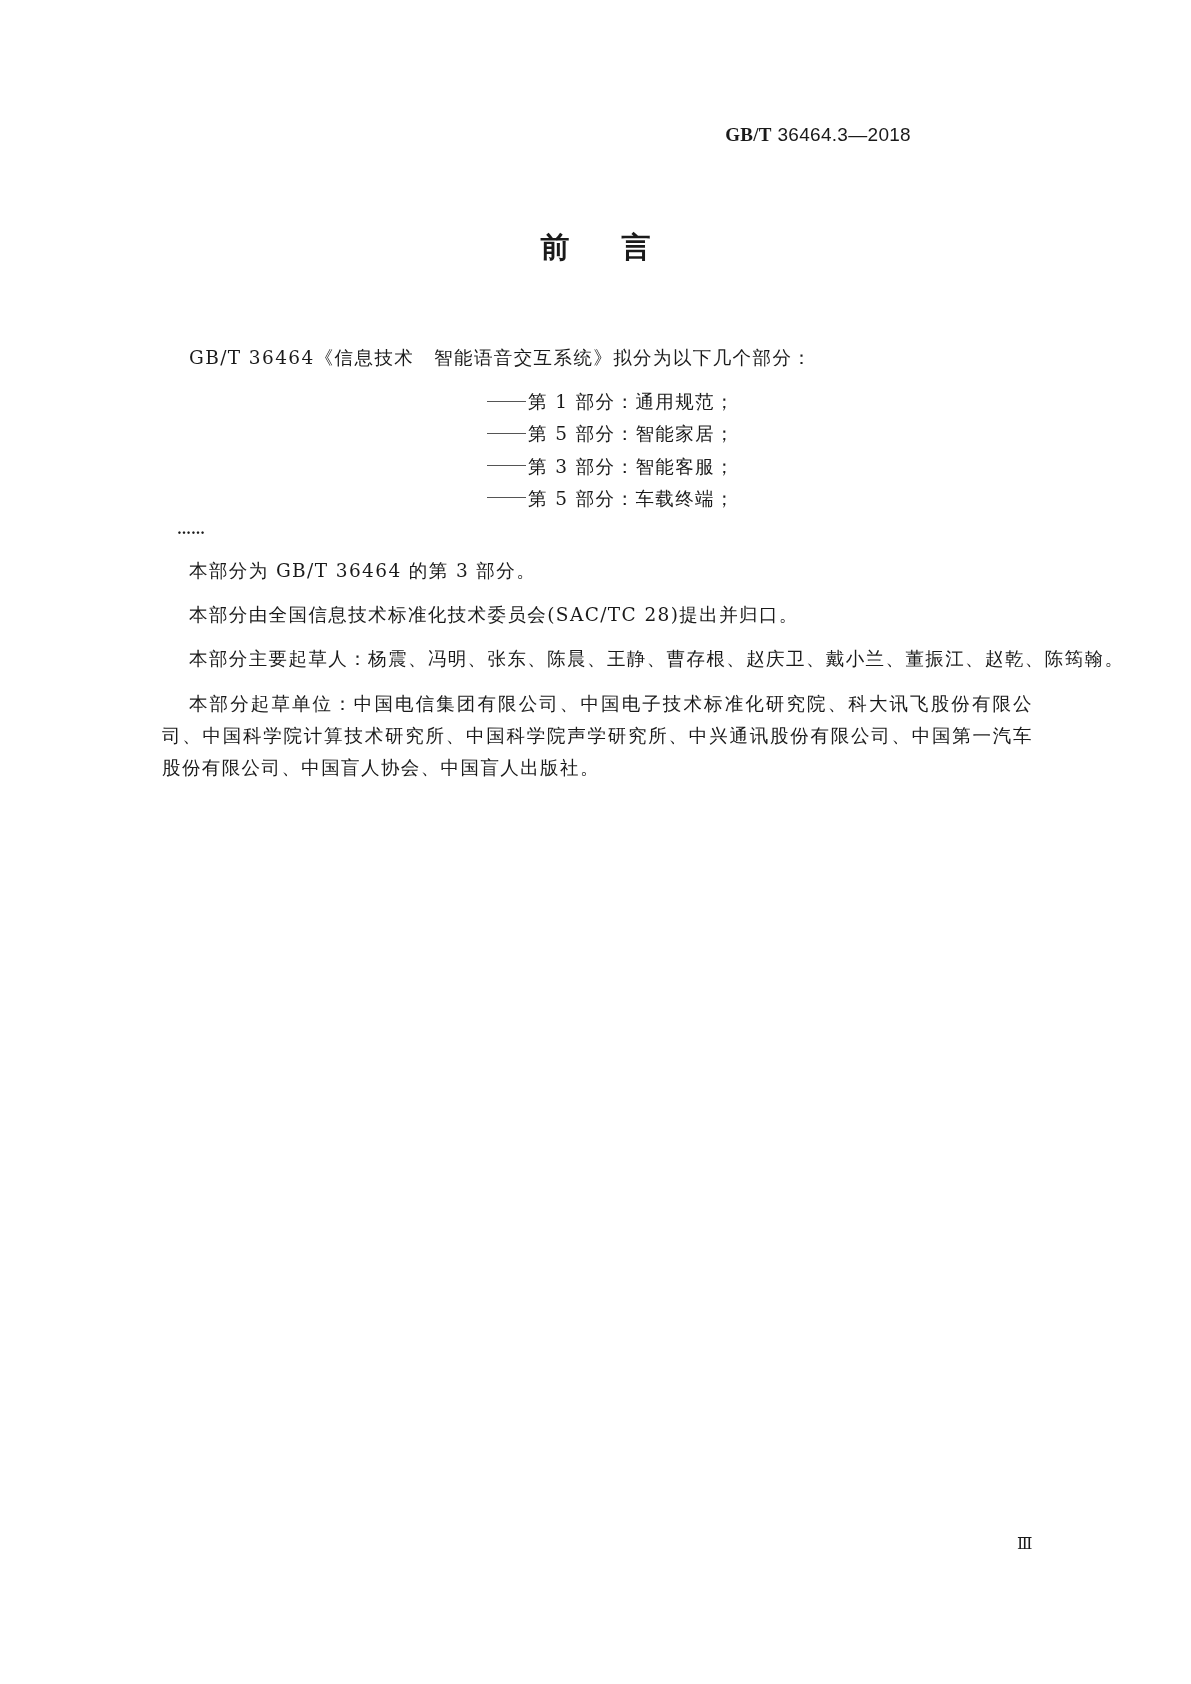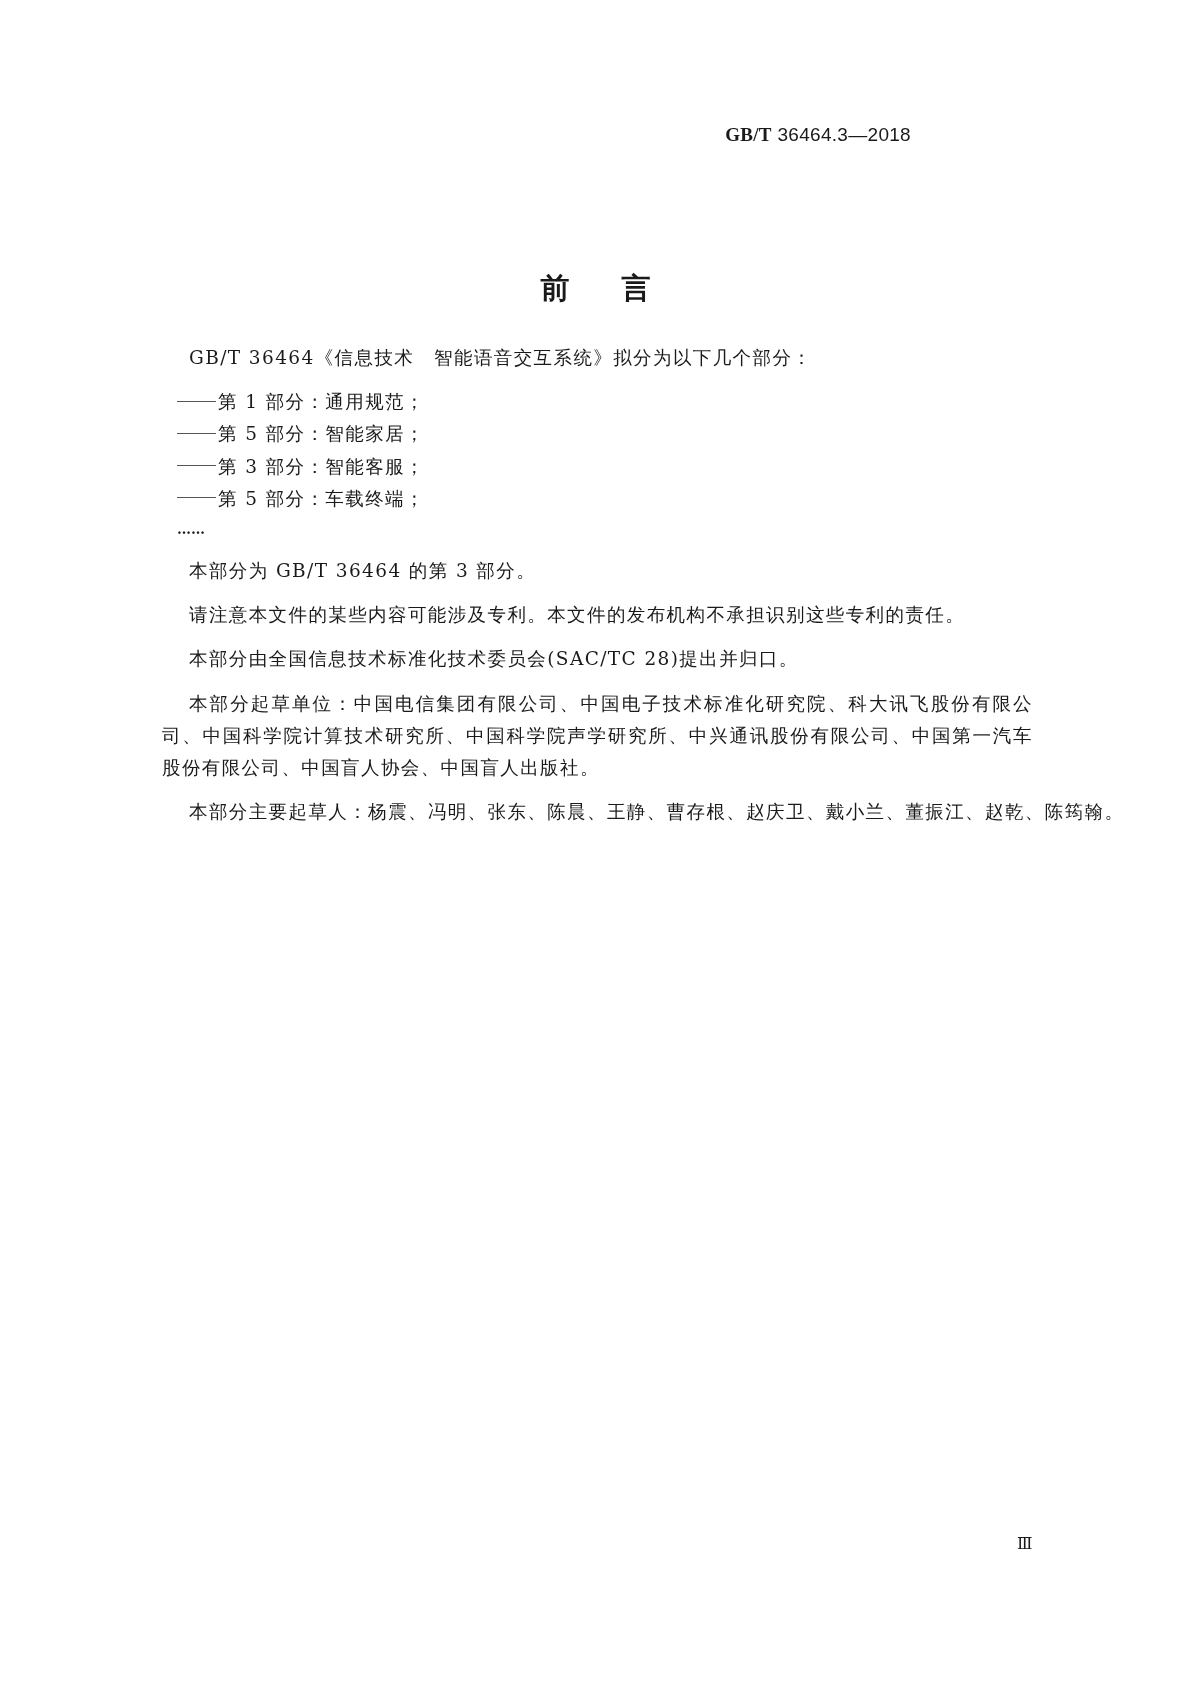--- a/index.html
+++ b/index.html
@@ -40,21 +40,20 @@
       top: 228px;
       left: 0;
       width: 1191px;
       text-align: center;
       font-size: 29px;
       font-weight: bold;
       font-family: "DejaVu Sans", sans-serif;
       letter-spacing: 52px;
       text-indent: 52px;
       white-space: nowrap;
-      margin-top: 41px;
     }
     .body {
       position: absolute;
       top: 330px;
       left: 150px;
       width: 895px;
       font-size: 18.5px;
       line-height: 32.2px;
     }
     .para {
@@ -66,20 +65,21 @@
       white-space: normal;
     }
     .para.nowrap {
       white-space: nowrap;
     }
     .dash-item {
       margin: 0;
       padding-left: 27px;
       white-space: nowrap;
       letter-spacing: 1.4px;
+      text-align: center;
     }
     .dash {
       display: inline-block;
       width: 39px;
       height: 1px;
       background: #555;
       vertical-align: middle;
       margin-right: 2px;
       position: relative;
       top: -2px;
@@ -125,21 +125,20 @@
     <p class="dash-item">
       <span class="dash"></span><span>第 3 部分：智能客服；</span>
     </p>
     <p class="dash-item">
       <span class="dash"></span><span>第 5 部分：车载终端；</span>
     </p>
 
     <p class="ellipsis">……</p>
 
     <p class="para nowrap">本部分为 GB/T 36464 的第 3 部分。</p>
-    <p class="para nowrap">请注意本文件的某些内容可能涉及专利。本文件的发布机构不承担识别这些专利的责任。</p>
     <p class="para nowrap">本部分由全国信息技术标准化技术委员会(SAC/TC 28)提出并归口。</p>
+    <p class="para nowrap">本部分主要起草人：杨震、冯明、张东、陈晨、王静、曹存根、赵庆卫、戴小兰、董振江、赵乾、陈筠翰。</p>
     <p class="para">本部分起草单位：中国电信集团有限公司、中国电子技术标准化研究院、科大讯飞股份有限公司、中国科学院计算技术研究所、中国科学院声学研究所、中兴通讯股份有限公司、中国第一汽车股份有限公司、中国盲人协会、中国盲人出版社。</p>
-    <p class="para nowrap">本部分主要起草人：杨震、冯明、张东、陈晨、王静、曹存根、赵庆卫、戴小兰、董振江、赵乾、陈筠翰。</p>
   </div>
 
   <div class="page-number">Ⅲ</div>
 
 </div>
 
 </body></html>

